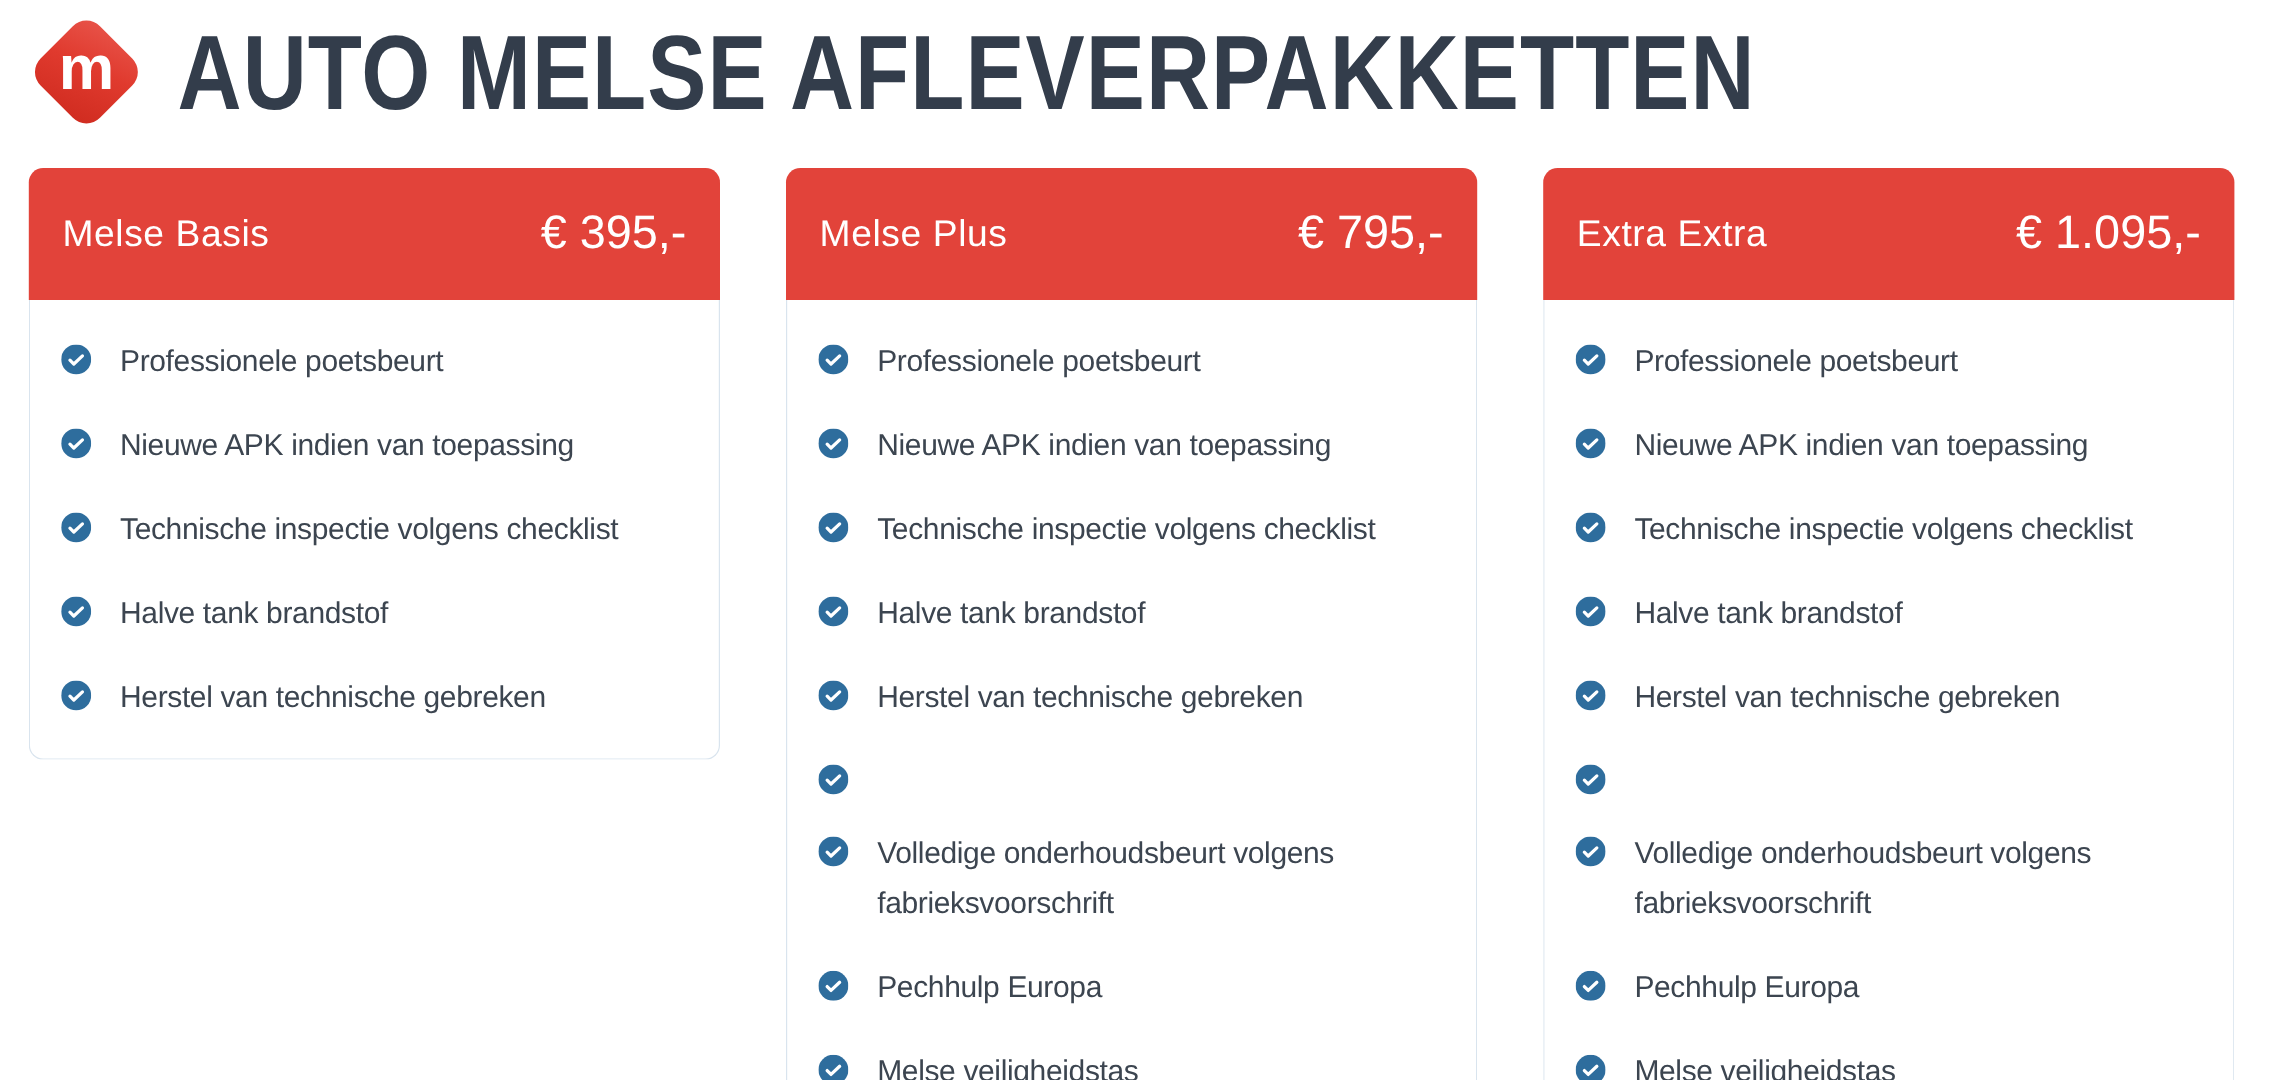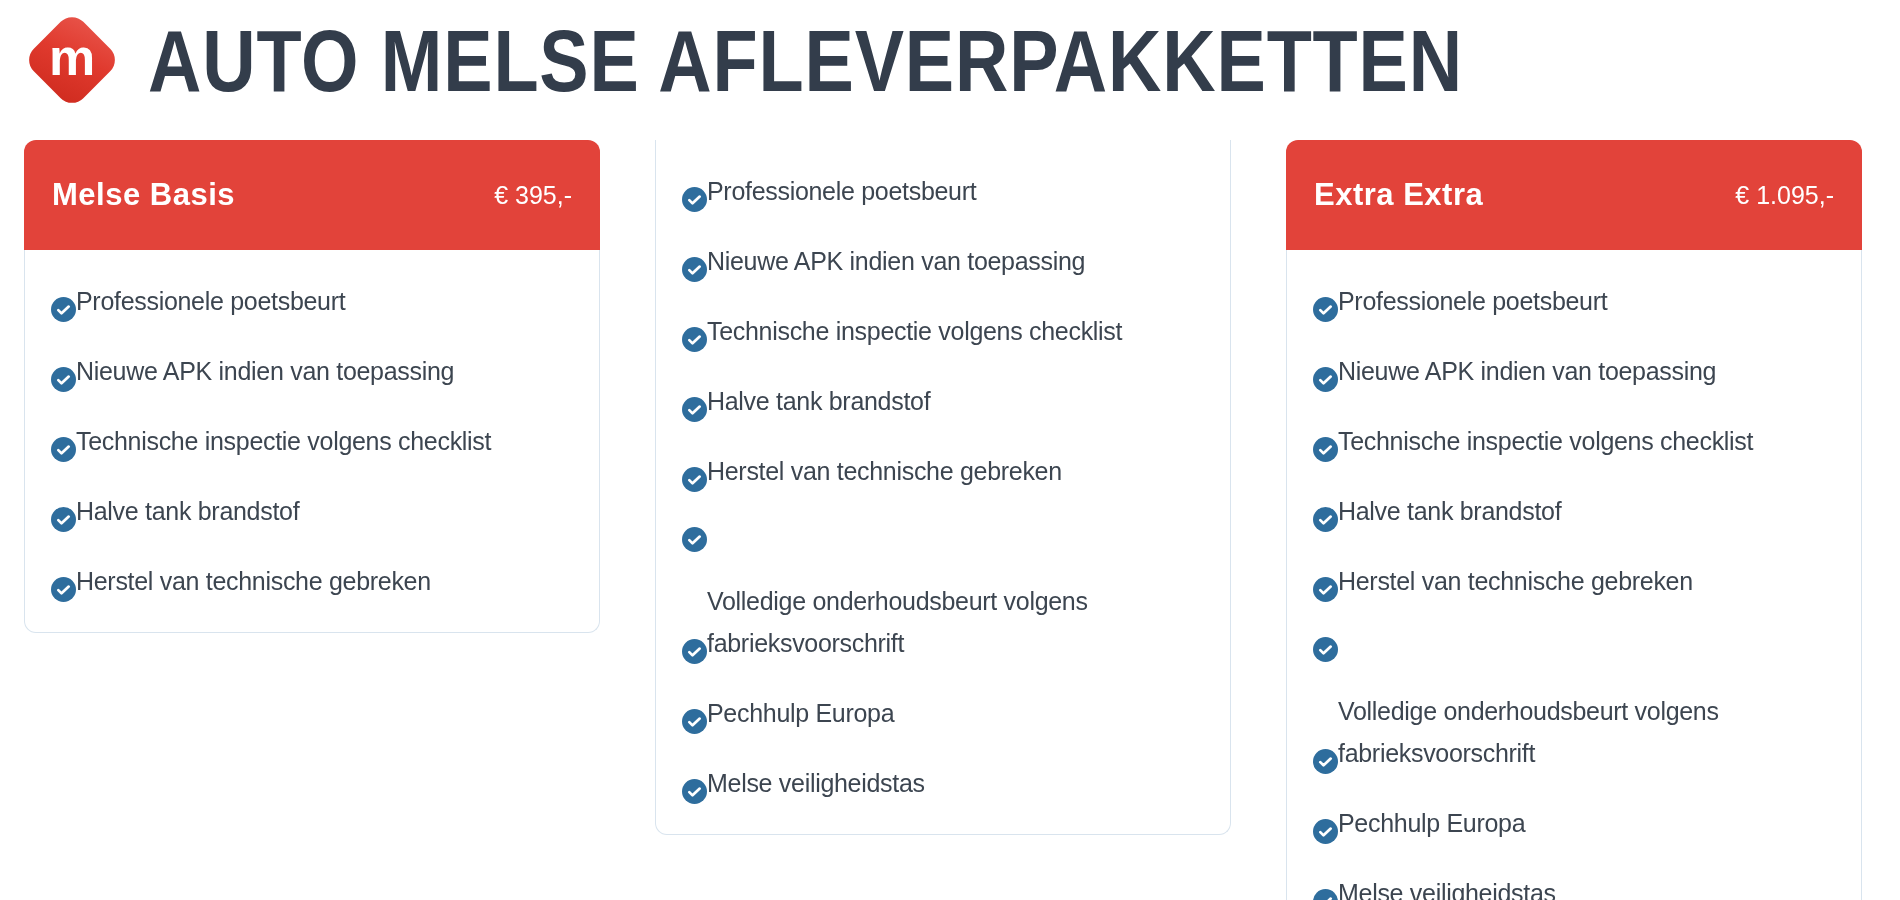--- a/index.html
+++ b/index.html
@@ -68,40 +68,41 @@
     border-radius: 12px 12px 0 0;
     height: 110px;
     display: flex;
     align-items: center;
     justify-content: space-between;
     padding: 0 28px;
     color: #ffffff;
   }
   .card-title {
     font-size: 31px;
-    font-weight: 700;
+    font-weight: 400;
     letter-spacing: 0.5px;
   }
   .card-price {
-    font-size: 25px;
+    font-size: 39px;
     font-weight: 400;
   }
   .card-body {
     border: 1px solid #d9e4ee;
     border-top: none;
     border-radius: 0 0 12px 12px;
     background: #ffffff;
     padding: 30px 26px 26px 26px;
   }
   .feature-list {
     list-style: none;
   }
   .feature-item {
     display: flex;
-    align-items: flex-end;
+    align-items: flex-start;
+    gap: 24px;
     margin-bottom: 28px;
     color: #3c4550;
     font-size: 25px;
     letter-spacing: -0.3px;
     line-height: 1.68;
   }
   .feature-item:last-child { margin-bottom: 4px; }
   .check-icon {
     width: 25px; height: 25px;
     flex-shrink: 0;
@@ -163,20 +164,24 @@
               <circle cx="12" cy="12" r="12" fill="#2e6d9d"></circle>
               <path d="M7 12.6l3.1 3.1L17 9.2" fill="none" stroke="#ffffff" stroke-width="2.6" stroke-linecap="round" stroke-linejoin="round"></path>
             </svg>
             <span>Herstel van technische gebreken</span>
           </li>
           </ul>
       </div>
     </div>
 
     <div class="card">
+      <div class="card-header">
+        <span class="card-title">Melse Plus</span>
+        <span class="card-price">€ 795,-</span>
+      </div>
       <div class="card-body">
         <ul class="feature-list">
 
         <li class="feature-item">
             <svg class="check-icon" viewBox="0 0 24 24" aria-hidden="true">
               <circle cx="12" cy="12" r="12" fill="#2e6d9d"></circle>
               <path d="M7 12.6l3.1 3.1L17 9.2" fill="none" stroke="#ffffff" stroke-width="2.6" stroke-linecap="round" stroke-linejoin="round"></path>
             </svg>
             <span>Professionele poetsbeurt</span>
           </li>

